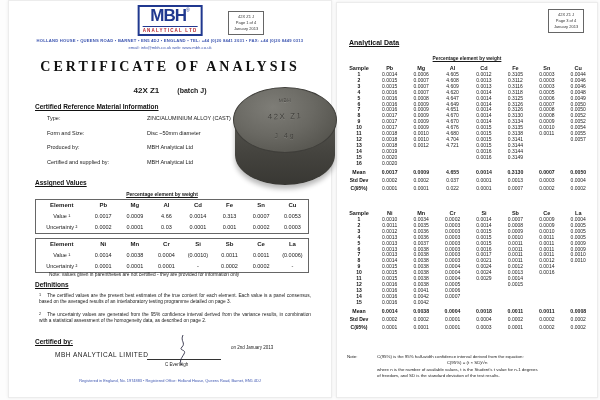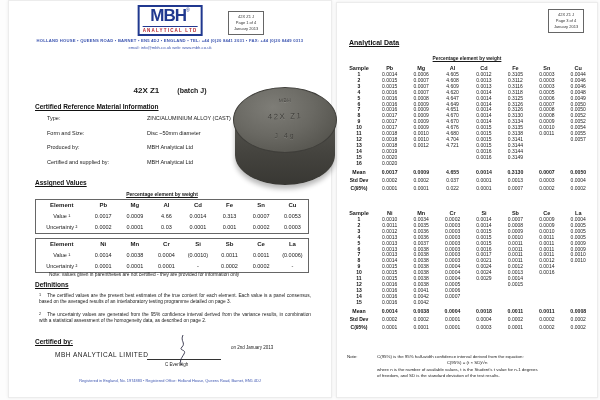--- a/index.html
+++ b/index.html
@@ -108,20 +108,21 @@
 
     <div class="info-box" id="ibox1">
       <div>42X Z1 J</div>
       <div>Page 1 of 4</div>
       <div>January 2013</div>
     </div>
 
     <div class="addr">HOLLAND HOUSE • QUEENS ROAD • BARNET • EN5 4DJ • ENGLAND • TEL: +44 (0)20 8441 2031 • FAX: +44 (0)20 8449 0313</div>
     <div class="contact">email: info@mbh.co.uk    web: www.mbh.co.uk</div>
 
+    <div class="doc-title">CERTIFICATE  OF  ANALYSIS</div>
 
     <div class="product-line">
       <span>42X Z1</span><span class="batch">(batch J)</span>
     </div>
 
     <div class="sec-head" id="crm-head">Certified Reference Material Information</div>
 
     <div class="crm-fields">
       <div class="field">
         <span class="lbl">Type:</span>

